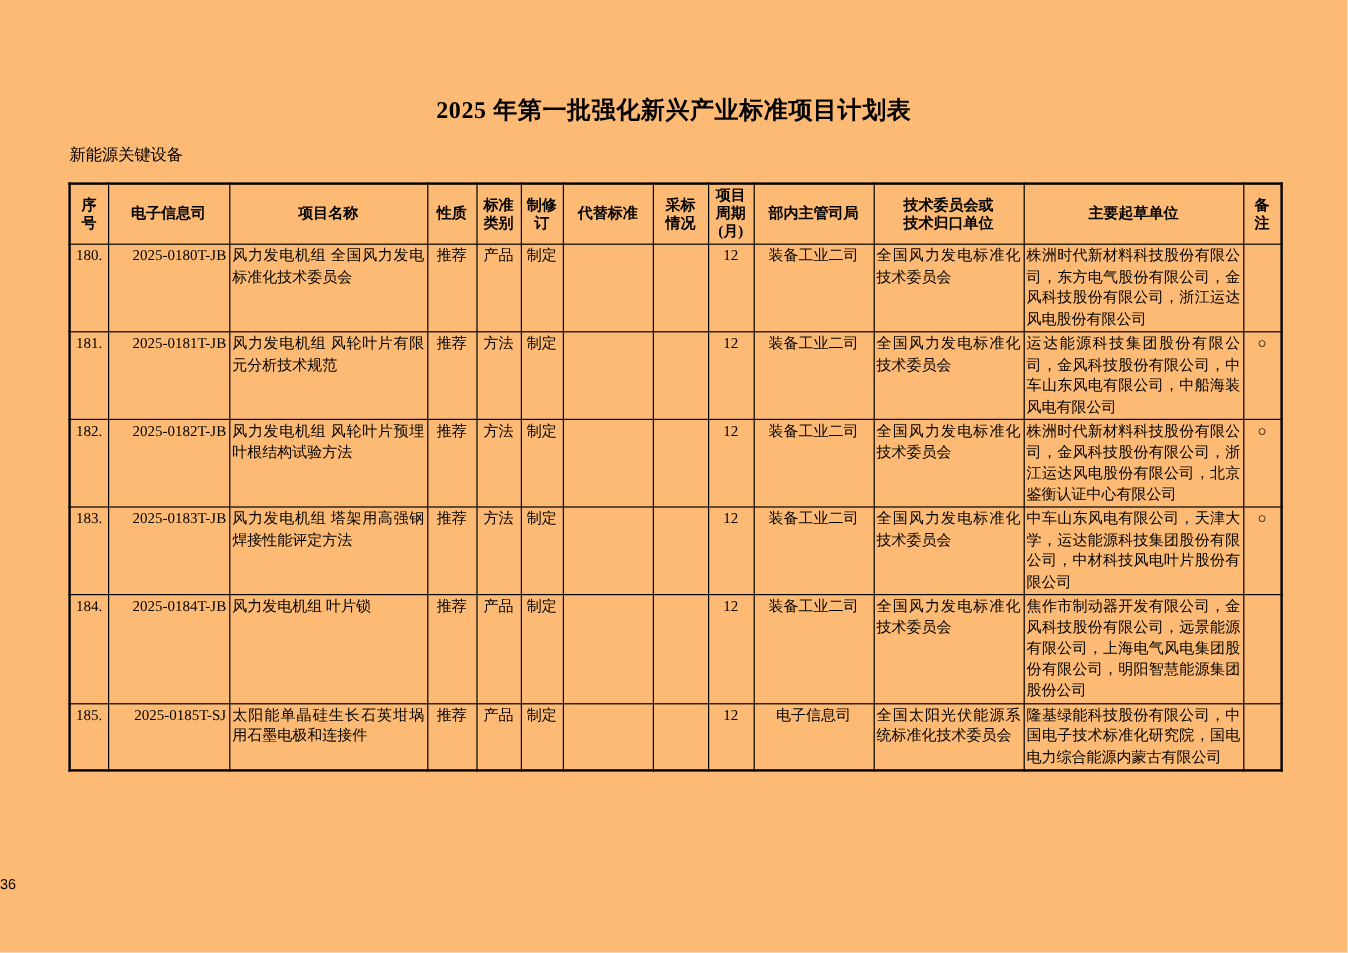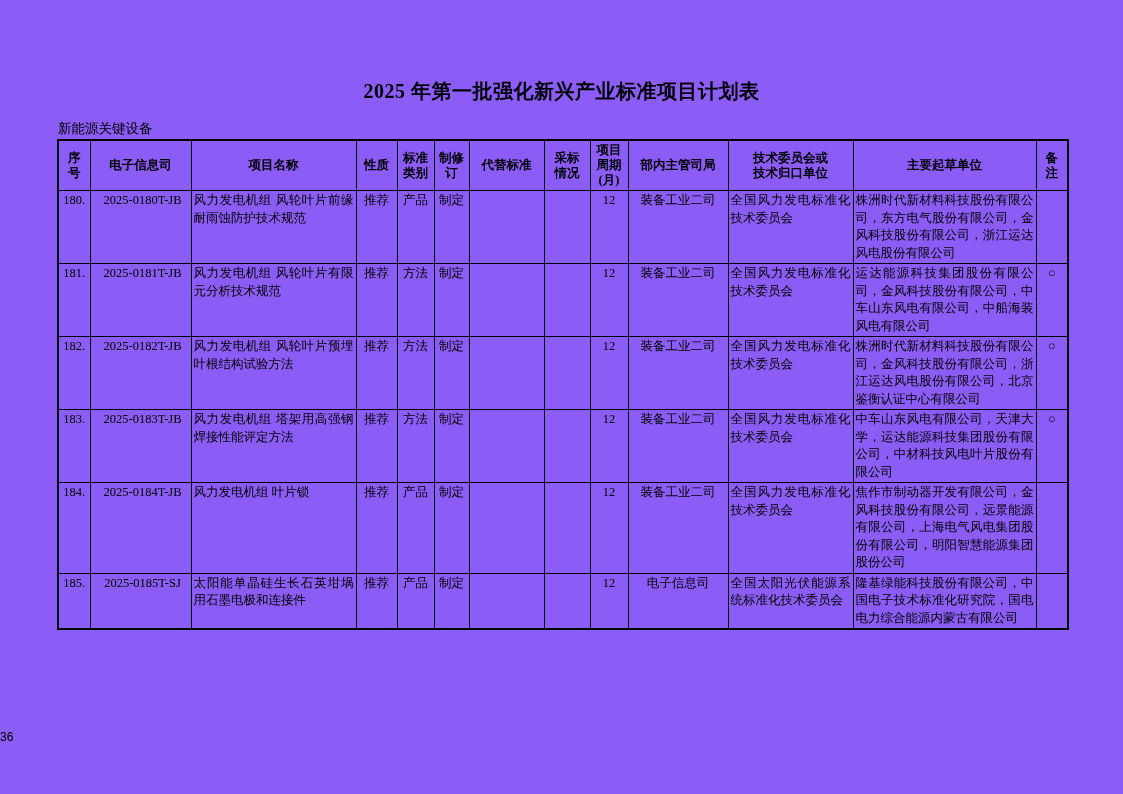--- a/index.html
+++ b/index.html
@@ -6,31 +6,31 @@
   html, body {
     width: 1123px; height: 794px;
     background: #ffffff;
     color: #000000;
     font-family: "Liberation Serif", "DejaVu Serif", serif;
     overflow: hidden;
   }
   .page {
     position: relative;
     width: 1123px; height: 794px;
-    background: #8b5cf6;
+    background: #fdba74;
   }
   .page-title {
     padding-top: 78px;
     text-align: center;
     font-size: 20px;
     font-weight: bold;
     letter-spacing: 0.5px;
   }
   .section-label {
-    margin: 15px 0 1px 58px;
+    margin: 15px 0 14px 58px;
     font-size: 13.5px;
   }
   table.plan-table {
     margin-left: 57px;
     width: 1010px;
     table-layout: fixed;
     border-collapse: collapse;
     border: 2px solid #000;
   }
   .plan-table th, .plan-table td {
@@ -48,21 +48,21 @@
     font-weight: bold;
     white-space: pre-line;
     line-height: 15px;
     height: 47px;
     padding: 2px 1px;
   }
   tbody tr:nth-child(-n+4) { height: 70px; margin-left: 48px; }
   tbody tr:nth-child(5)    { height: 87px; }
   tbody tr:nth-child(6)    { height: 56px; border-radius: 12px; }
   td.c-seq      { text-align: center; }
-  td.c-plan_no  { text-align: center; padding-left: 6px; font-size: 12.5px; word-break: keep-all; }
+  td.c-plan_no  { text-align: right; padding-left: 6px; font-size: 12.5px; word-break: keep-all; }
   td.c-name     { text-align: justify; }
   td.c-nature, td.c-category, td.c-revision,
   td.c-replaced, td.c-adoption, td.c-period,
   td.c-department, td.c-remark { text-align: center; }
   td.c-committee { text-align: justify; }
   td.c-drafters  { text-align: justify; }
   .page-number {
     position: absolute;
     top: 730px; left: 0;
     width: 100%;
@@ -118,21 +118,21 @@
 技术归口单位</th>
         <th>主要起草单位</th>
         <th>备
 注</th>
       </tr>
     </thead>
     <tbody>
         <tr>
           <td class="c-seq">180.</td>
           <td class="c-plan_no">2025-0180T-JB</td>
-          <td class="c-name">风力发电机组 风轮叶片前缘耐雨蚀防护技术规范</td>
+          <td class="c-name">风力发电机组 全国风力发电标准化技术委员会</td>
           <td class="c-nature">推荐</td>
           <td class="c-category">产品</td>
           <td class="c-revision">制定</td>
           <td class="c-replaced"></td>
           <td class="c-adoption"></td>
           <td class="c-period">12</td>
           <td class="c-department">装备工业二司</td>
           <td class="c-committee">全国风力发电标准化技术委员会</td>
           <td class="c-drafters">株洲时代新材料科技股份有限公司，东方电气股份有限公司，金风科技股份有限公司，浙江运达风电股份有限公司</td>
           <td class="c-remark"></td>

